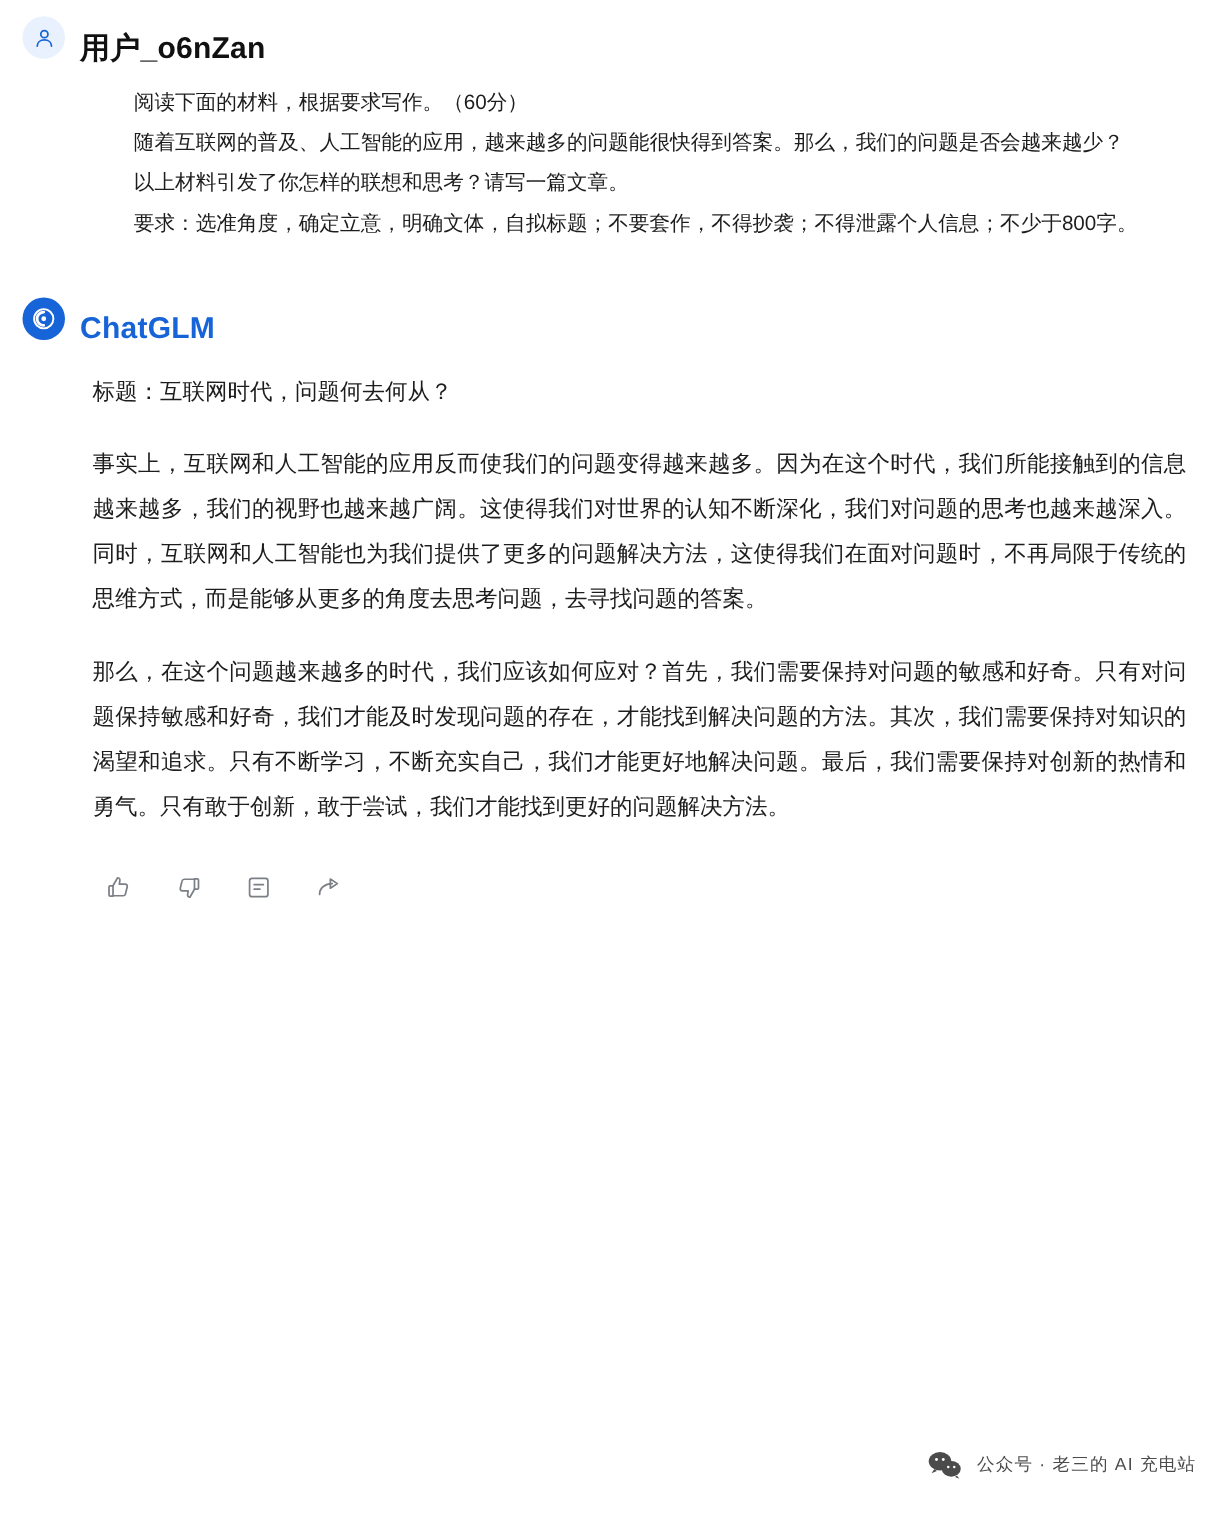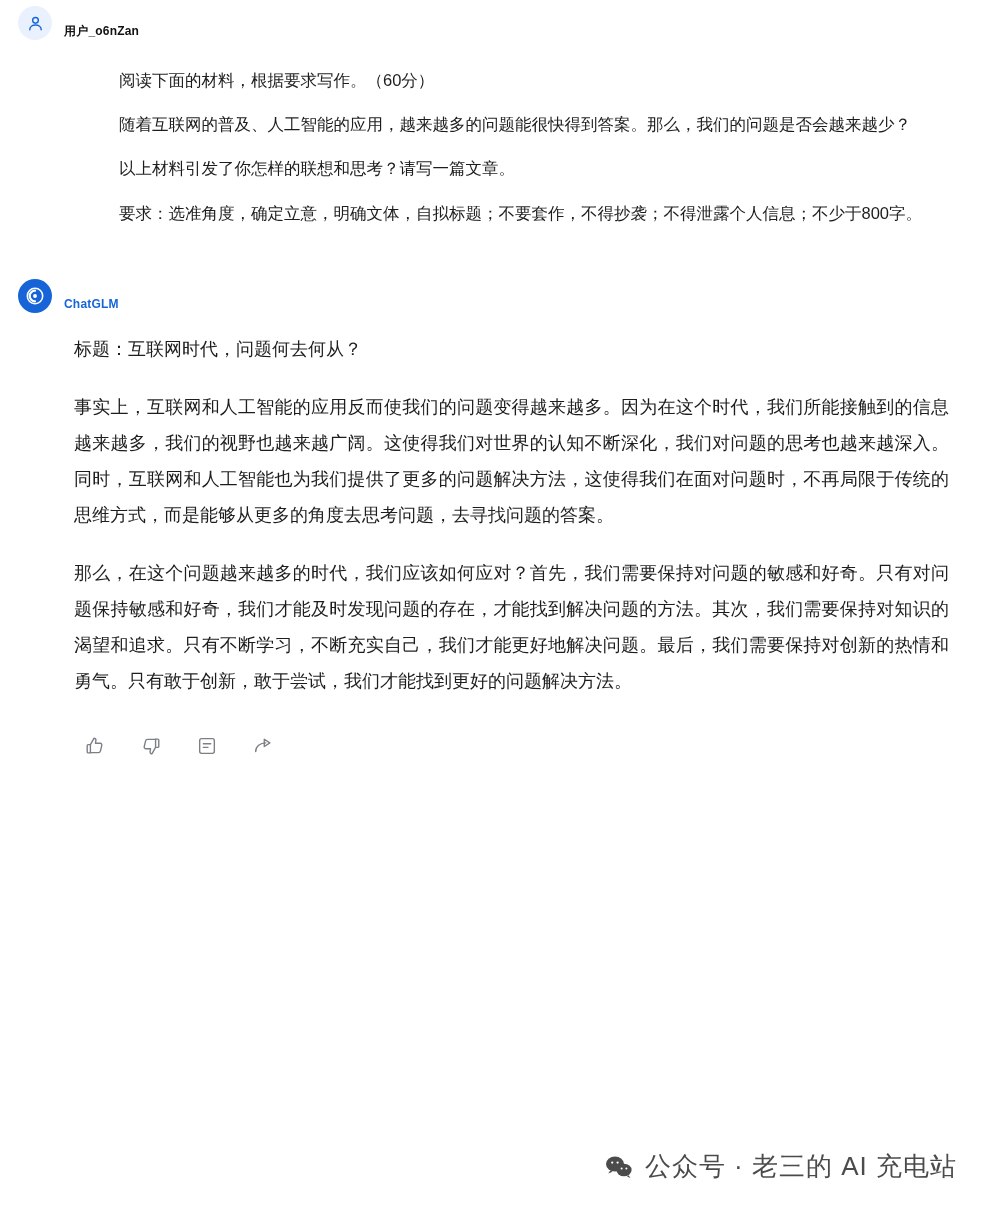--- a/index.html
+++ b/index.html
@@ -38,37 +38,37 @@
     justify-content: center;
   }
   .avatar.user {
     background: #eaf1fe;
   }
   .avatar.bot {
     background: #1764d8;
   }
   .avatar svg { display: block; }
   .msg-name {
-    font-size: 12px;
+    font-size: 24px;
     font-weight: bold;
     letter-spacing: 0.2px;
     color: #111111;
     margin-top: 16px;
   }
   .msg-name.bot { color: #1764d8; }
 
   
   .user-body {
     padding: 8px 10px 4px 56px;
     font-size: 16.5px;
     line-height: 1.95;
     color: #1d1d1d;
   }
   .user-body p {
-    margin: 12px;
+    margin: 0;
     text-indent: 2em;
   }
 
   
   .bot-body {
     padding: 14px 16px 0 56px;
     font-size: 18px;
     line-height: 2.0;
     color: #1d1d1d;
   }
@@ -102,21 +102,21 @@
 
   
   .watermark {
     position: absolute;
     right: 26px;
     bottom: 26px;
     display: flex;
     align-items: center;
     gap: 12px;
     color: #3c3c3c;
-    font-size: 26px;
+    font-size: 14px;
     letter-spacing: 1px;
     opacity: 0.92;
   }
   .wm-logo {
     width: 28px;
     height: 24px;
     flex: 0 0 28px;
   }
 </style>
 </head>

